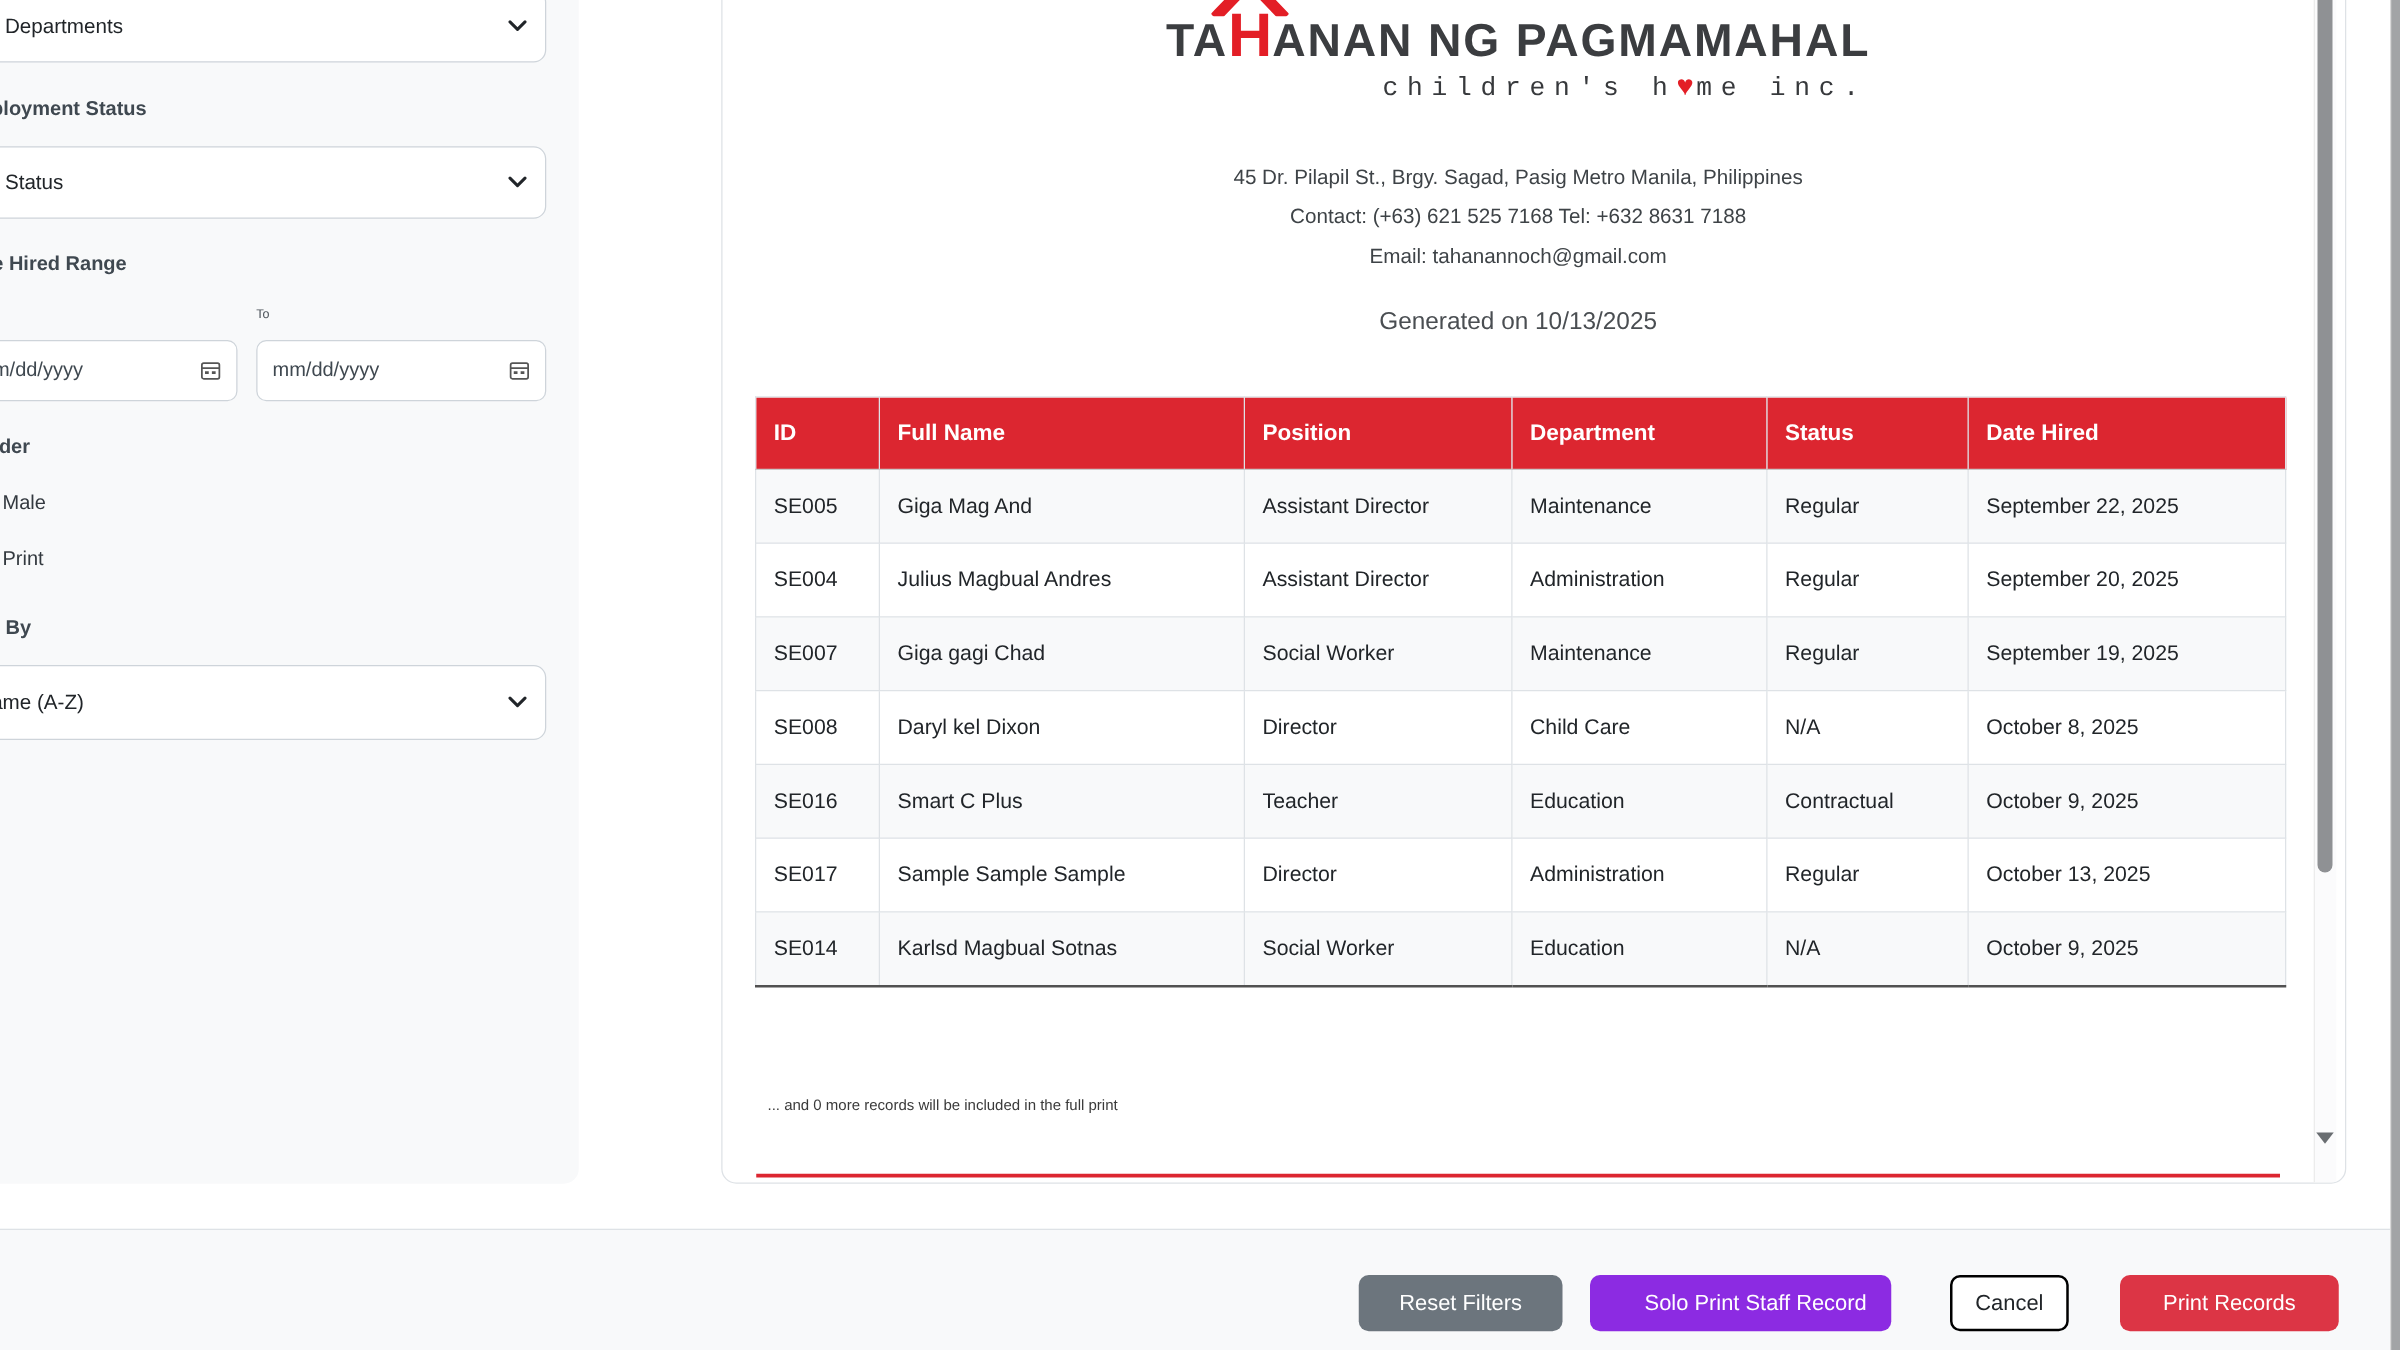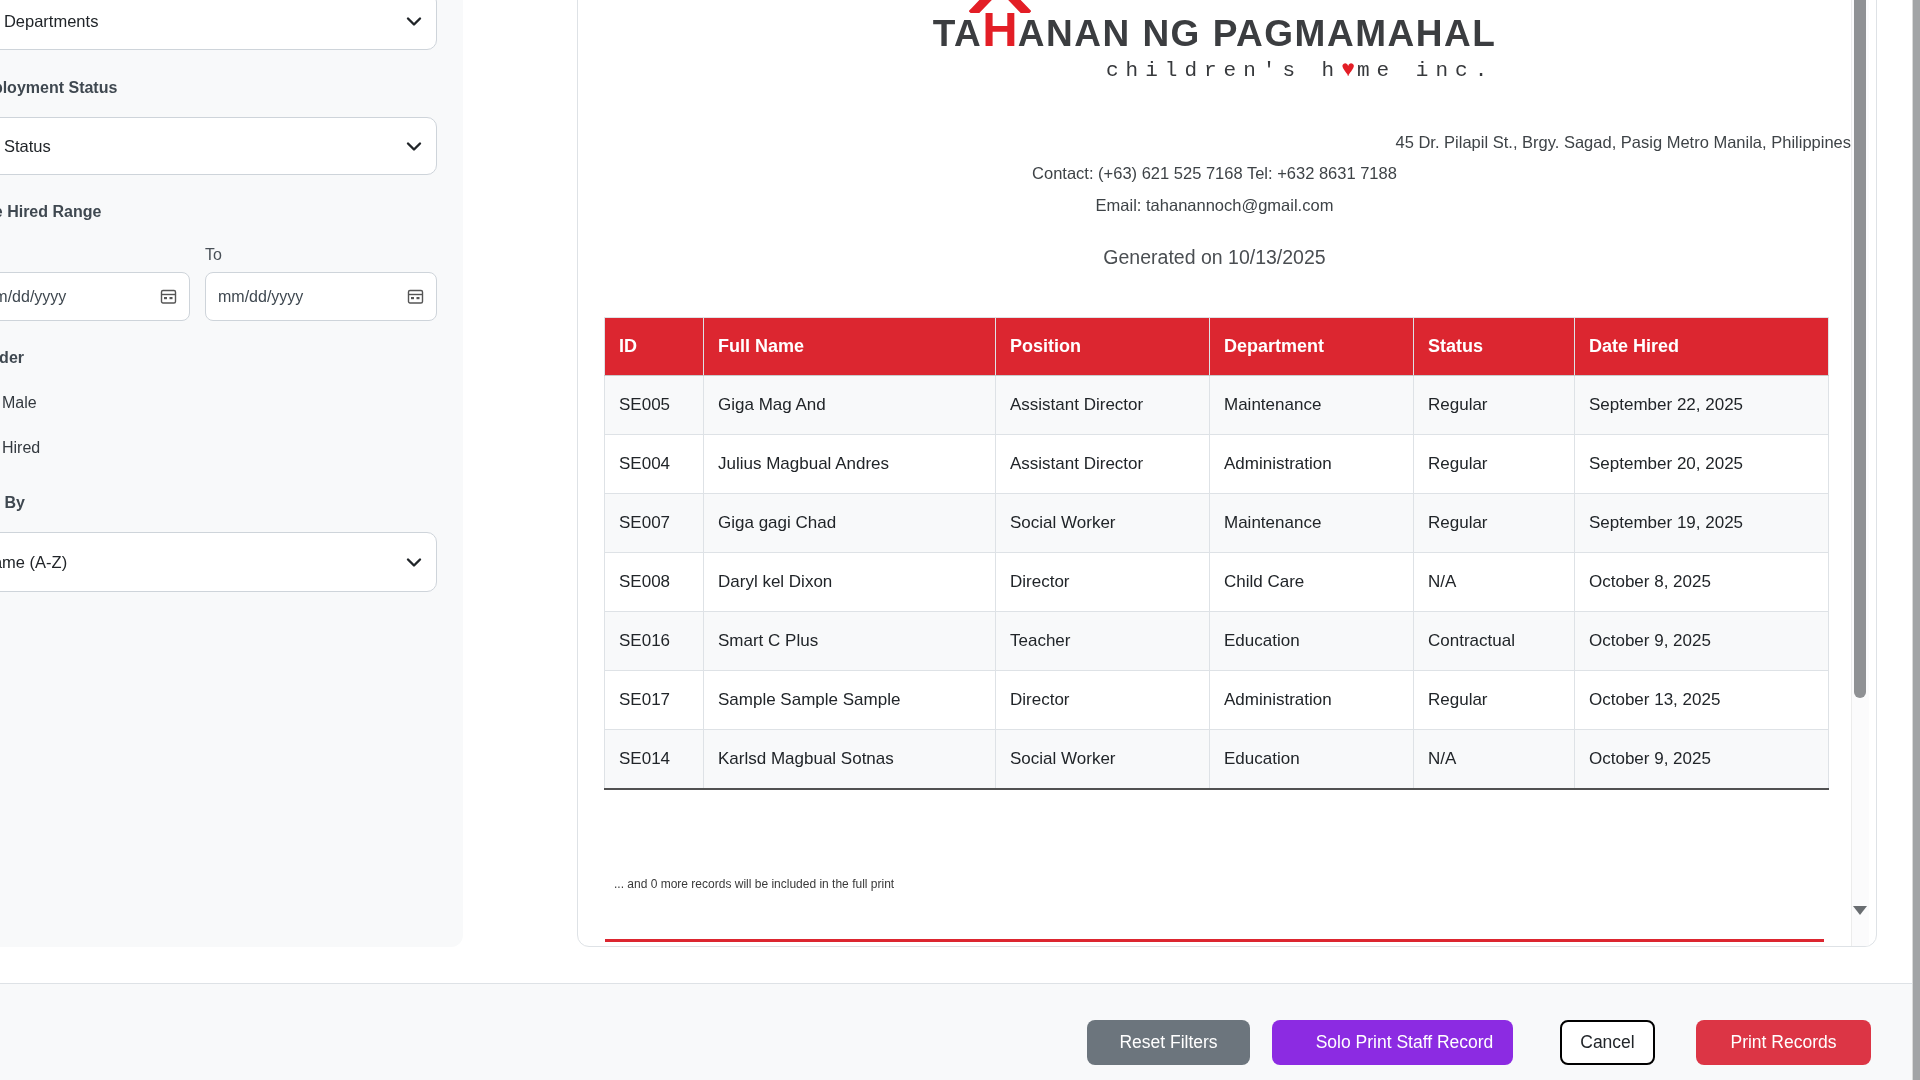--- a/index.html
+++ b/index.html
@@ -10,21 +10,21 @@
     background:#f8f9fa;border-radius:12px;}
   .fld-label{position:absolute;left:16px;font-size:16px;font-weight:700;color:#3f4850;}
   .sel{position:absolute;left:16px;width:469px;height:58px;background:#fff;
     border:1px solid #ced4da;border-radius:10px;display:flex;align-items:center;
     padding-left:12px;box-sizing:border-box;font-size:16.5px;color:#212529;cursor:pointer;}
   .sel .chev{position:absolute;right:14px;top:50%;transform:translateY(-50%);}
   .dateinput{position:absolute;height:49px;background:#fff;border:1px solid #ced4da;
     border-radius:8px;display:flex;align-items:center;padding:0 12px;box-sizing:border-box;
     font-size:16px;color:#3f4850;cursor:text;}
   .dateinput svg{margin-left:auto;}
-  .sub-label{position:absolute;font-size:16px;color:#495057;}
+  .sub-label{position:absolute;font-size:10px;color:#495057;}
   .radio-row{position:absolute;left:16px;font-size:16px;color:#33393f;}
 
   
   .panel{position:absolute;left:577px;top:-20px;width:1298px;height:965px;background:#fff;
     border:1px solid #dee2e6;border-radius:12px;overflow:hidden;}
   .centerband{position:absolute;left:0;width:1273px;text-align:center;}
   .logo-title{display:inline-flex;align-items:baseline;font-weight:700;color:#3b3d40;
     font-size:37px;letter-spacing:1.5px;white-space:pre;}
   .logo-h{position:relative;color:#e31e26;font-size:49px;letter-spacing:0;}
   .logo-roof{position:absolute;left:50%;top:-22px;transform:translateX(-50%);}
@@ -112,21 +112,21 @@
       </svg>
   </div>
 
   <div class="fld-label" style="top:389px;">Gender</div>
   <div class="radio-row" style="left:50px;top:434px;">
     
     <span>Male</span>
   </div>
   <div class="radio-row" style="left:50px;top:479px;">
     
-    <span>Hired</span>
+    <span>Print</span>
   </div>
 
   <div class="fld-label" style="top:534px;">Sort By</div>
   <div class="sel" style="top:572px;height:60px;">
     <span>Name (A-Z)</span>
     <span class="chev">
       <svg width="16" height="10" viewBox="0 0 16 10">
           <polyline points="2,2 8,8 14,2" fill="none" stroke="#212529" stroke-width="2.4" stroke-linecap="round" stroke-linejoin="round"></polyline>
         </svg>
     </span>
@@ -137,21 +137,21 @@
 
   <div class="centerband" style="top:20px;">
     <div style="display:inline-block;">
       <div class="logo-title"><span>TA</span><span class="logo-h"><svg class="logo-roof" width="62" height="34" viewBox="0 0 62 34">
               <path d="M6,32 L31,6 L56,32" fill="none" stroke="#e31e26" stroke-width="9" stroke-linecap="square"></path>
             </svg><span>H</span></span><span>ANAN NG PAGMAMAHAL</span></div>
       <div class="logo-sub"><span>children's h</span><span class="logo-heart">♥</span><span>me inc.</span></div>
     </div>
   </div>
 
-  <div class="centerband addr-line" style="top:152px;text-align:right;">45 Dr. Pilapil St., Brgy. Sagad, Pasig Metro Manila, Philippines</div>
+  <div class="centerband addr-line" style="top:152px;">45 Dr. Pilapil St., Brgy. Sagad, Pasig Metro Manila, Philippines</div>
   <div class="centerband addr-line" style="top:183px;">Contact: (+63) 621 525 7168 Tel: +632 8631 7188</div>
   <div class="centerband addr-line" style="top:215px;">Email: tahanannoch@gmail.com</div>
   <div class="centerband gen-line" style="top:265px;">Generated on 10/13/2025</div>
 
   <table class="preview">
     <colgroup>
         <col style="width:99px">
         <col style="width:292px">
         <col style="width:214px">
         <col style="width:204px">

